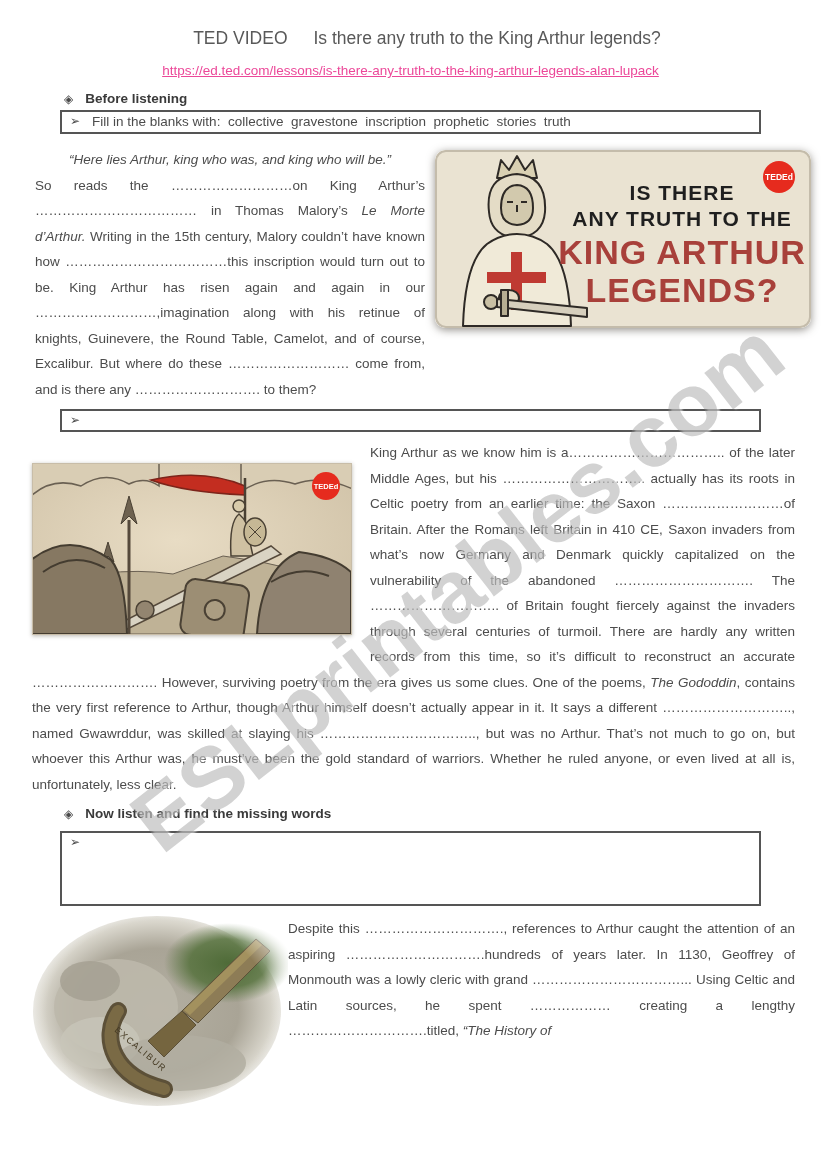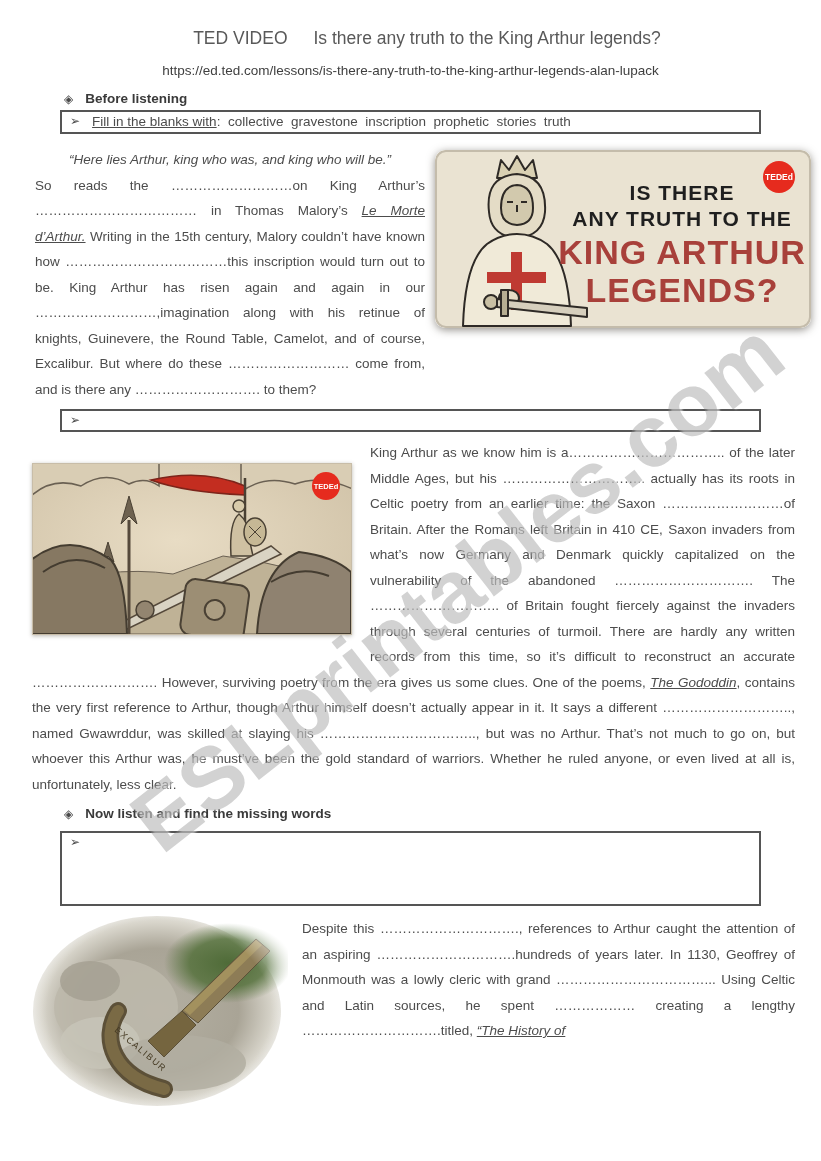--- a/index.html
+++ b/index.html
@@ -5,54 +5,54 @@
   html,body{margin:0;padding:0;background:#ffffff;}
   body{width:821px;height:1161px;overflow:hidden;position:relative;
        font-family:"Liberation Sans",sans-serif;color:#4c4c4c;}
   .page{position:relative;width:821px;height:1161px;overflow:hidden;background:#fff;}
 
   
   .header{text-align:center;padding-top:28px;}
   .title{font-size:17.5px;color:#595959;padding-left:33px;}
   .title .prefix{margin-right:26px;}
   .url-line{margin-top:14px;font-size:13.5px;}
-  .url-line span{color:#404040;cursor:pointer;}
+  .url-line span{color:#ec4899;text-decoration:underline;cursor:pointer;}
 
   
   .section-head{display:flex;align-items:baseline;gap:12px;margin:13px 0 4px 64px;
                 font-size:13.5px;font-weight:bold;color:#3a3a3a;}
   .diamond{font-size:12px;color:#4a4a4a;font-weight:normal;}
 
   
   .wordbox{margin:2px 60px 0 60px;border:2px solid #555;padding:2px 8px 3px 8px;
            font-size:13.5px;display:flex;gap:12px;background:#fff;position:relative;z-index:2;}
   .wordbox .arrow{color:#4a4a4a;font-size:12px;}
   .wordbox .wb-text{white-space:pre-wrap;}
   .wordbox.tall{height:66px;align-items:flex-start;margin-top:10px;}
 
   .fmt-i{font-style:italic;}
-  .fmt-u{text-decoration:underline;}
+  .fmt-u{}
 
   
   .row1{display:flex;margin:13px 10px 0 35px;gap:10px;}
   .col-text{width:392px;font-size:13.5px;line-height:25.5px;text-align:justify;}
   .quote{font-style:italic;text-align:center;}
   .thumb-wrap{width:376px;height:178px;border-radius:10px;box-shadow:0 2px 8px rgba(60,55,45,.55);
               overflow:hidden;flex:none;margin-top:3px;}
 
   
   .para2{margin:8px 26px 0 32px;font-size:13.5px;line-height:25.5px;text-align:justify;}
   .battle-wrap{float:left;width:318px;height:170px;margin:23px 18px 10px 0;
                border:1px solid #c8bda8;box-shadow:0 1px 4px rgba(80,75,60,.4);}
 
   .listen-check{clear:both;margin:10px 0 0 35px;font-size:13.5px;font-style:italic;color:#4c4c4c;}
   .listen-check .dbl-arrow{font-style:normal;margin-right:4px;}
 
   
-  .row3{display:flex;margin:5px 26px 0 30px;gap:14px;}
+  .row3{display:flex;margin:5px 26px 0 30px;}
   .sword-wrap{width:258px;height:206px;flex:none;}
   .p3{flex:1;font-size:13.5px;line-height:25.5px;text-align:justify;margin-top:5px;}
 
   
   .watermark{position:absolute;left:112px;top:792px;z-index:40;pointer-events:none;
              font-size:88px;font-weight:bold;white-space:nowrap;
              transform:rotate(-38deg);transform-origin:left top;
              color:rgba(138,138,138,0.38);text-shadow:2px 2px 2px rgba(255,255,255,.5);}
 
   svg{display:block;}

